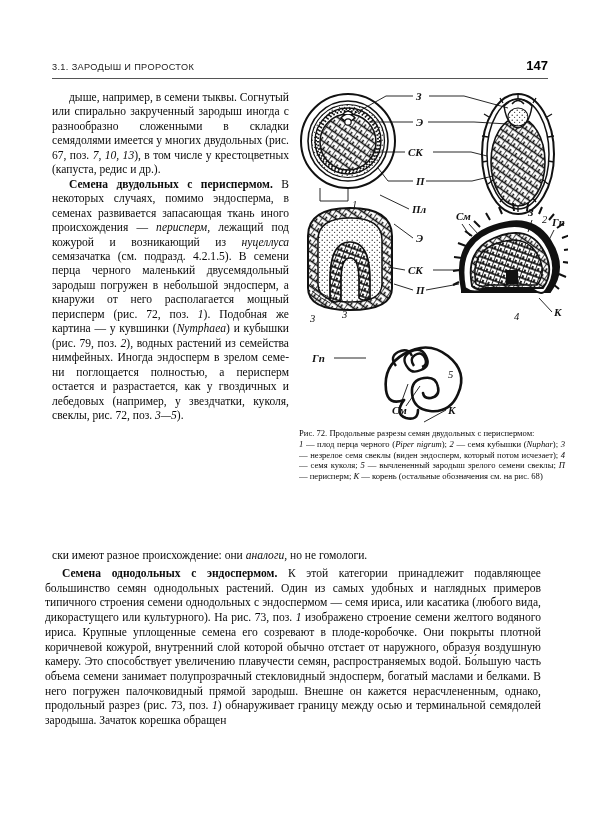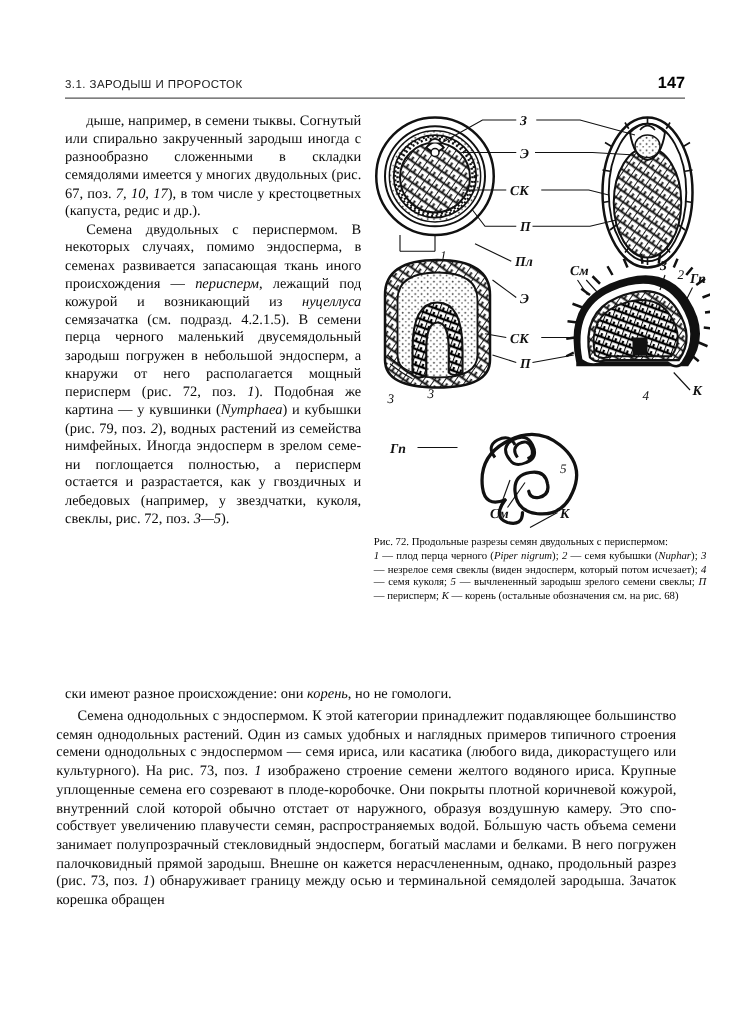--- a/index.html
+++ b/index.html
@@ -75,21 +75,21 @@
     position: absolute;
     left: 45px; top: 566px;
     width: 496px;
     font-size: 11.55px;
     line-height: 14.7px;
     text-align: justify;
   }
   p { margin: 0; }
   p + p { margin-top: 0px; }
   .ind { text-indent: 17px; }
-  .b { font-weight: normal; }
+  .b { font-weight: bold; }
   .i { font-style: italic; }
 
   
   .figure {
     position: absolute;
     left: 296px; top: 84px;
     width: 272px;
     height: 350px;
   }
   .figure svg { display: block; }
@@ -126,26 +126,26 @@
 
 <div class="page">
 
   <div class="runhead">
     <span class="runhead-title">3.1. ЗАРОДЫШ И ПРОРОСТОК</span>
     <span class="runhead-folio">147</span>
   </div>
   <div class="runhead-rule"></div>
 
   <div class="col-left">
-    <p class="ind">дыше, например, в семени тыквы. Со­гнутый или спирально закрученный за­родыш иногда с разнообразно сложен­ными в складки семядолями имеется у многих двудольных (рис. 67, поз. <span class="i">7, 10, 17</span>), в том числе у крестоцветных (капу­ста, редис и др.).</p>
+    <p class="ind">дыше, например, в семени тыквы. Со­гнутый или спирально закрученный за­родыш иногда с разнообразно сложен­ными в складки семядолями имеется у многих двудольных (рис. 67, поз. <span class="i">7, 10, 13</span>), в том числе у крестоцветных (капу­ста, редис и др.).</p>
     <p class="ind"><span class="b">Семена двудольных с периспермом.</span> В некоторых случаях, помимо эндоспер­ма, в семенах развивается запасающая ткань иного происхождения — <span class="i">пери­сперм</span>, лежащий под кожурой и возни­кающий из <span class="i">нуцеллуса</span> семязачатка (см. подразд. 4.2.1.5). В семени перца чер­ного маленький двусемядольный заро­дыш погружен в небольшой эндо­сперм, а кнаружи от него располагается мощный перисперм (рис. 72, поз. <span class="i">1</span>). Подобная же картина — у кувшинки (<span class="i">Nymphaea</span>) и кубышки (рис. 79, поз. <span class="i">2</span>), водных растений из семейства нимфей­ных. Иногда эндосперм в зрелом семе­ни поглощается полностью, а пери­сперм остается и разрастается, как у гвоздичных и лебедовых (например, у звездчатки, куколя, свеклы, рис. 72, поз. <span class="i">3—5</span>).</p>
   </div>
 
   <div class="full-line">
-    <p>ски имеют разное происхождение: они <span class="i">корень</span>, но не гомологи.</p>
+    <p>ски имеют разное происхождение: они <span class="i">аналоги</span>, но не гомологи.</p>
   </div>
 
   <div class="block-bottom">
     <p class="ind"><span class="b">Семена однодольных с эндоспермом.</span> К этой категории принадлежит подавляющее большинство семян однодольных растений. Один из самых удобных и наглядных примеров типичного строения семени однодольных с эндоспермом — семя ириса, или касатика (любого вида, дикорастущего или культурного). На рис. 73, поз. <span class="i">1</span> изоб­ражено строение семени желтого водяного ириса. Крупные уплощенные семена его созревают в плоде-коробочке. Они покрыты плотной коричневой кожурой, внутрен­ний слой которой обычно отстает от наружного, образуя воздушную камеру. Это спо­собствует увеличению плавучести семян, распространяемых водой. Бо́льшую часть объема семени занимает полупрозрачный стекловидный эндосперм, богатый масла­ми и белками. В него погружен палочковидный прямой зародыш. Внешне он кажет­ся нерасчлененным, однако, продольный разрез (рис. 73, поз. <span class="i">1</span>) обнаруживает грани­цу между осью и терминальной семядолей зародыша. Зачаток корешка обращен</p>
   </div>
 
   <div class="figure">
     <svg width="272" height="350" viewBox="0 0 272 350">
       <defs>
         <pattern id="hatch" width="7" height="7" patternUnits="userSpaceOnUse" patternTransform="rotate(35)">

